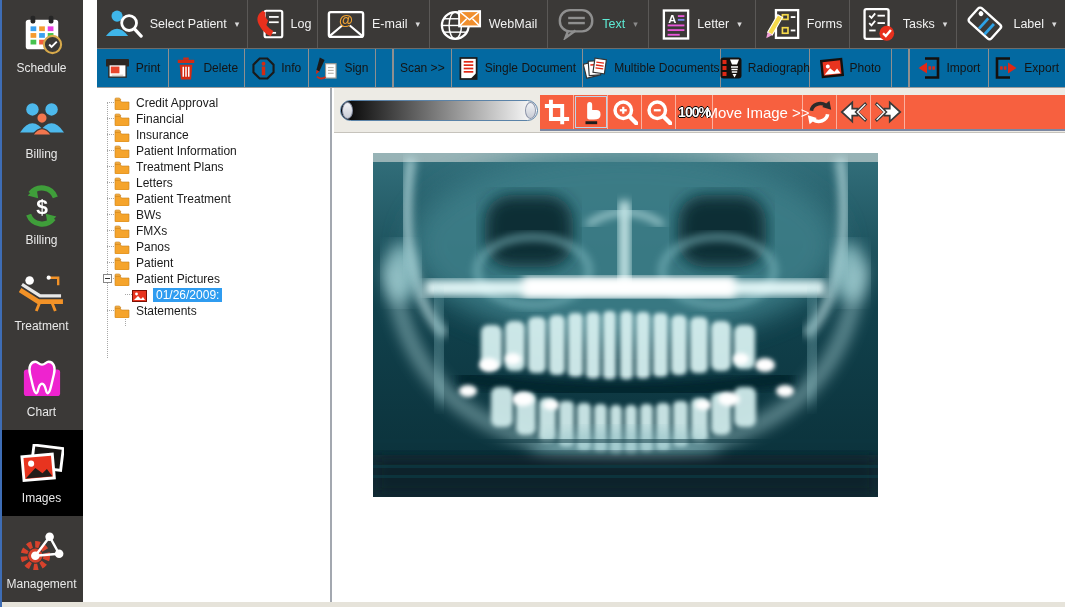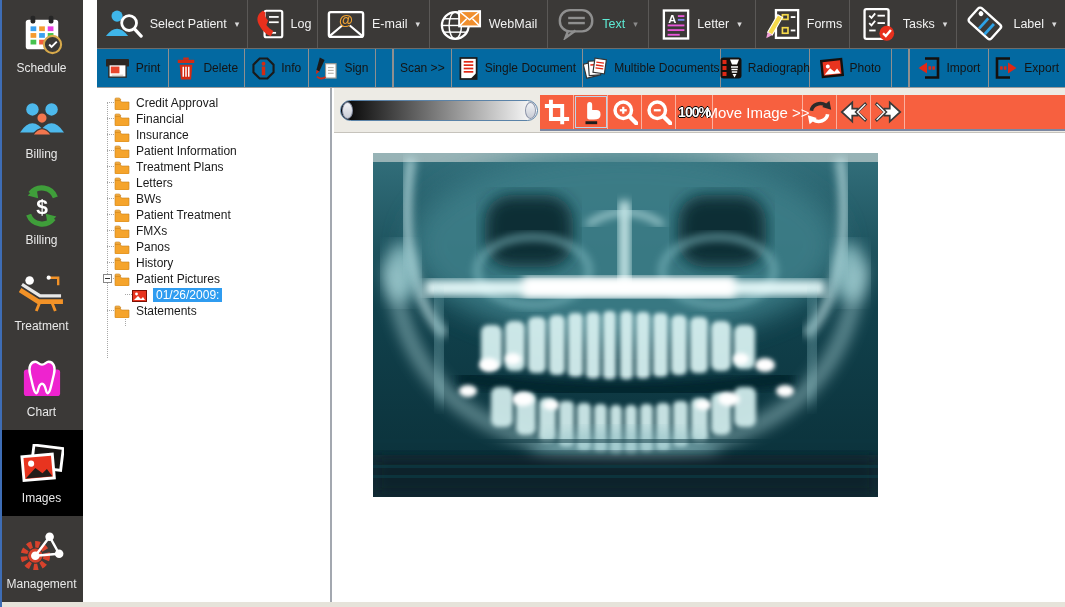--- a/index.html
+++ b/index.html
@@ -502,49 +502,49 @@
             <path d="M1,3 h5 l1.5,2 H15 v7 a1,1 0 0 1 -1,1 H2 a1,1 0 0 1 -1,-1 Z" fill="#f5a42c" stroke="#c87f1b" stroke-width=".6"></path>
             <path d="M1,3 V2 a1,1 0 0 1 1,-1 h3.5 L7,3 Z" fill="#f9b64e" stroke="#c87f1b" stroke-width=".6"></path>
           </svg>
         <span class="tree-label">Letters</span>
       </div>
       <div class="tree-row">
         <svg class="folder-svg" width="16" height="13" viewBox="0 0 16 13">
             <path d="M1,3 h5 l1.5,2 H15 v7 a1,1 0 0 1 -1,1 H2 a1,1 0 0 1 -1,-1 Z" fill="#f5a42c" stroke="#c87f1b" stroke-width=".6"></path>
             <path d="M1,3 V2 a1,1 0 0 1 1,-1 h3.5 L7,3 Z" fill="#f9b64e" stroke="#c87f1b" stroke-width=".6"></path>
           </svg>
+        <span class="tree-label">Patient Treatment</span>
+      </div>
+      <div class="tree-row">
+        <svg class="folder-svg" width="16" height="13" viewBox="0 0 16 13">
+            <path d="M1,3 h5 l1.5,2 H15 v7 a1,1 0 0 1 -1,1 H2 a1,1 0 0 1 -1,-1 Z" fill="#f5a42c" stroke="#c87f1b" stroke-width=".6"></path>
+            <path d="M1,3 V2 a1,1 0 0 1 1,-1 h3.5 L7,3 Z" fill="#f9b64e" stroke="#c87f1b" stroke-width=".6"></path>
+          </svg>
         <span class="tree-label">BWs</span>
       </div>
       <div class="tree-row">
         <svg class="folder-svg" width="16" height="13" viewBox="0 0 16 13">
             <path d="M1,3 h5 l1.5,2 H15 v7 a1,1 0 0 1 -1,1 H2 a1,1 0 0 1 -1,-1 Z" fill="#f5a42c" stroke="#c87f1b" stroke-width=".6"></path>
             <path d="M1,3 V2 a1,1 0 0 1 1,-1 h3.5 L7,3 Z" fill="#f9b64e" stroke="#c87f1b" stroke-width=".6"></path>
           </svg>
-        <span class="tree-label">Patient Treatment</span>
-      </div>
-      <div class="tree-row">
-        <svg class="folder-svg" width="16" height="13" viewBox="0 0 16 13">
-            <path d="M1,3 h5 l1.5,2 H15 v7 a1,1 0 0 1 -1,1 H2 a1,1 0 0 1 -1,-1 Z" fill="#f5a42c" stroke="#c87f1b" stroke-width=".6"></path>
-            <path d="M1,3 V2 a1,1 0 0 1 1,-1 h3.5 L7,3 Z" fill="#f9b64e" stroke="#c87f1b" stroke-width=".6"></path>
-          </svg>
         <span class="tree-label">FMXs</span>
       </div>
       <div class="tree-row">
         <svg class="folder-svg" width="16" height="13" viewBox="0 0 16 13">
             <path d="M1,3 h5 l1.5,2 H15 v7 a1,1 0 0 1 -1,1 H2 a1,1 0 0 1 -1,-1 Z" fill="#f5a42c" stroke="#c87f1b" stroke-width=".6"></path>
             <path d="M1,3 V2 a1,1 0 0 1 1,-1 h3.5 L7,3 Z" fill="#f9b64e" stroke="#c87f1b" stroke-width=".6"></path>
           </svg>
         <span class="tree-label">Panos</span>
       </div>
       <div class="tree-row">
         <svg class="folder-svg" width="16" height="13" viewBox="0 0 16 13">
             <path d="M1,3 h5 l1.5,2 H15 v7 a1,1 0 0 1 -1,1 H2 a1,1 0 0 1 -1,-1 Z" fill="#f5a42c" stroke="#c87f1b" stroke-width=".6"></path>
             <path d="M1,3 V2 a1,1 0 0 1 1,-1 h3.5 L7,3 Z" fill="#f9b64e" stroke="#c87f1b" stroke-width=".6"></path>
           </svg>
-        <span class="tree-label">History</span>
+        <span class="tree-label">Patient</span>
       </div>
       <div class="tree-row">
         <span class="expander"></span>
         <svg class="folder-svg" width="16" height="13" viewBox="0 0 16 13">
             <path d="M1,3 h5 l1.5,2 H15 v7 a1,1 0 0 1 -1,1 H2 a1,1 0 0 1 -1,-1 Z" fill="#f5a42c" stroke="#c87f1b" stroke-width=".6"></path>
             <path d="M1,3 V2 a1,1 0 0 1 1,-1 h3.5 L7,3 Z" fill="#f9b64e" stroke="#c87f1b" stroke-width=".6"></path>
           </svg>
         <span class="tree-label">Patient Pictures</span>
       </div>
       <div class="tree-row child">

